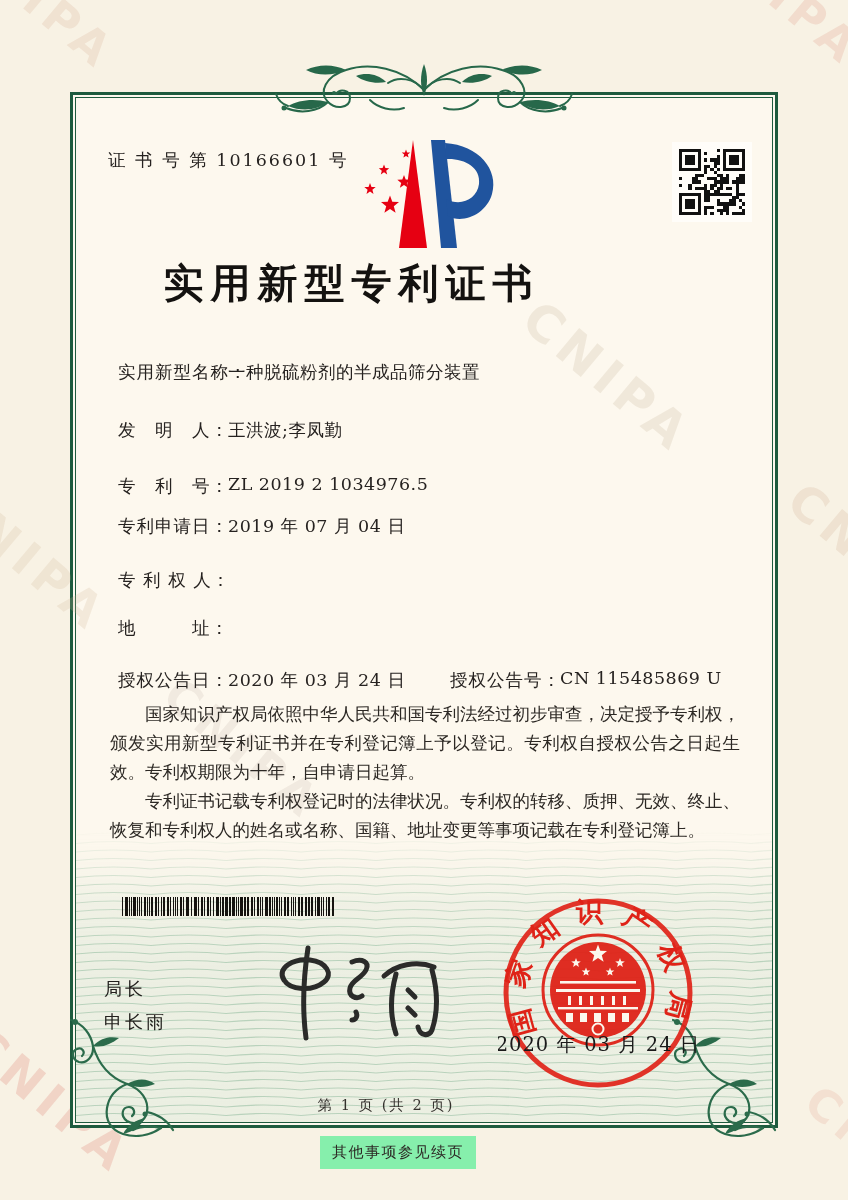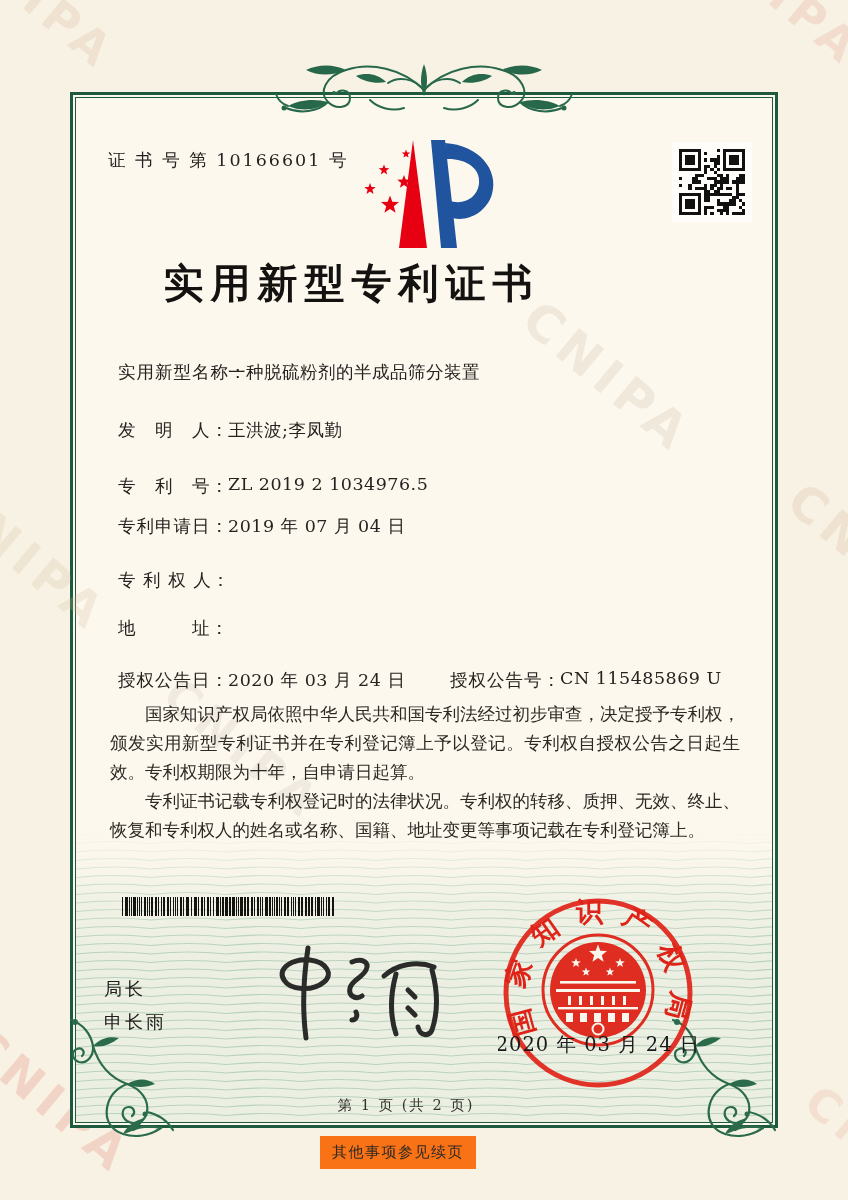--- a/index.html
+++ b/index.html
@@ -41,23 +41,23 @@
   .pair2-value{position:absolute;left:442px;top:0;letter-spacing:.5px;white-space:nowrap;}
 
   .body-text{left:110px;top:700px;width:630px;font-size:17.5px;line-height:29px;
              color:#2c2824;text-align:justify;z-index:5;}
   .body-text p{text-indent:2em;}
 
   .barcode{left:122px;top:897px;z-index:6;}
   .director{left:104px;top:972px;font-size:18px;color:#22201d;letter-spacing:3px;line-height:33px;z-index:6;}
   .signature{left:246px;top:934px;z-index:6;}
   .seal{left:498px;top:893px;z-index:7;}
-  .page-num{left:72px;top:1096px;width:668px;text-align:center;font-size:14.5px;
+  .page-num{left:52px;top:1096px;width:668px;text-align:center;font-size:14.5px;
             letter-spacing:2px;color:#33302c;z-index:6;}
-  .cont-box{left:320px;top:1136px;width:156px;height:33px;background:#f97316;
+  .cont-box{left:320px;top:1136px;width:156px;height:33px;background:#86efac;
             display:flex;align-items:center;justify-content:center;z-index:3;}
   .cont-box span{font-size:15px;letter-spacing:1.5px;color:#2c2824;}
 
   .ornament{position:absolute;z-index:4;}
   .orn-top{left:274px;top:56px;}
   .orn-bl{left:64px;top:1014px;}
   .orn-br{left:666px;top:1014px;transform:scaleX(-1);}
 </style>
 </head>
 <body>

